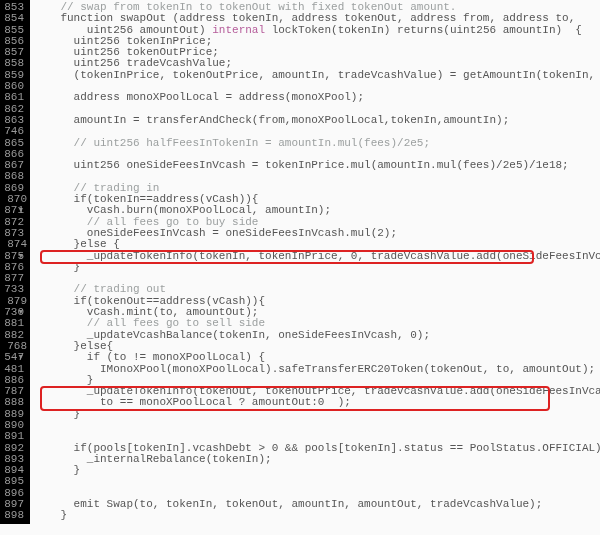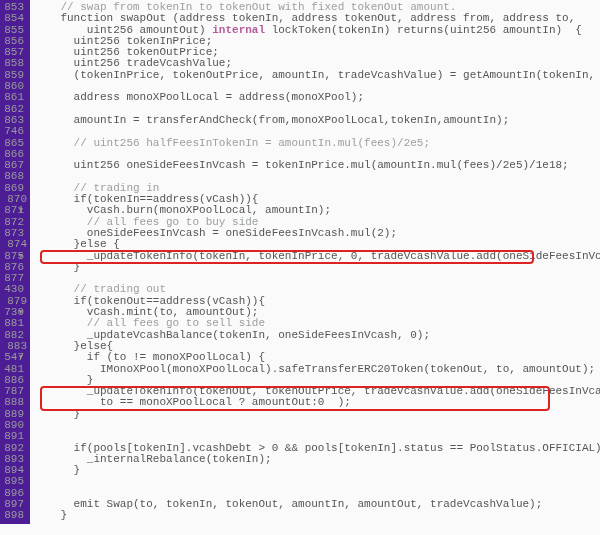--- a/index.html
+++ b/index.html
@@ -8,32 +8,32 @@
       font-size: 11px;
       background: #fafafa;
       color: #555;
       width: 600px;
       height: 535px;
       overflow: hidden;
       line-height: 1.03;
     }
     .editor { display: flex; width: 100%; }
     .gutter {
-      background: #4c1d95;
+      background: #000000;
       color: #999;
       text-align: right;
       padding: 2px 6px 2px 2px;
       user-select: none;
       font-size: 11px;
       min-width: 30px;
     }
     .gutter div { height: 11.3px; line-height: 11.3px; }
     .code { padding: 2px 4px; white-space: pre; width: 100%; }
     .line { height: 11.3px; line-height: 11.3px; position: relative; }
-    .kw { color: #b55c9a; font-weight: bold; }
+    .kw { color: #b55c9a; }
     .com { color: #9ca0a0; }
     .fold { color: #888; margin-left:-3px; }
     .hl {
       position: absolute;
       border: 2px solid #d22;
       border-radius: 4px;
       pointer-events: none;
       z-index: 5;
     }
   </style>
@@ -60,26 +60,26 @@
       <div>868</div>
       <div>869</div>
       <div><span>870</span><span class="fold"> ▾</span></div>
       <div>871</div>
       <div>872</div>
       <div>873</div>
       <div><span>874</span><span class="fold"> ▾</span></div>
       <div>875</div>
       <div>876</div>
       <div>877</div>
-      <div>430</div>
+      <div>733</div>
       <div><span>879</span><span class="fold"> ▾</span></div>
       <div>730</div>
       <div>881</div>
       <div>882</div>
-      <div><span>883</span><span class="fold"> ▾</span></div>
+      <div><span>768</span><span class="fold"> ▾</span></div>
       <div>547</div>
       <div>481</div>
       <div>886</div>
       <div>787</div>
       <div>888</div>
       <div>889</div>
       <div>890</div>
       <div>891</div>
       <div>892</div>
       <div>893</div>

